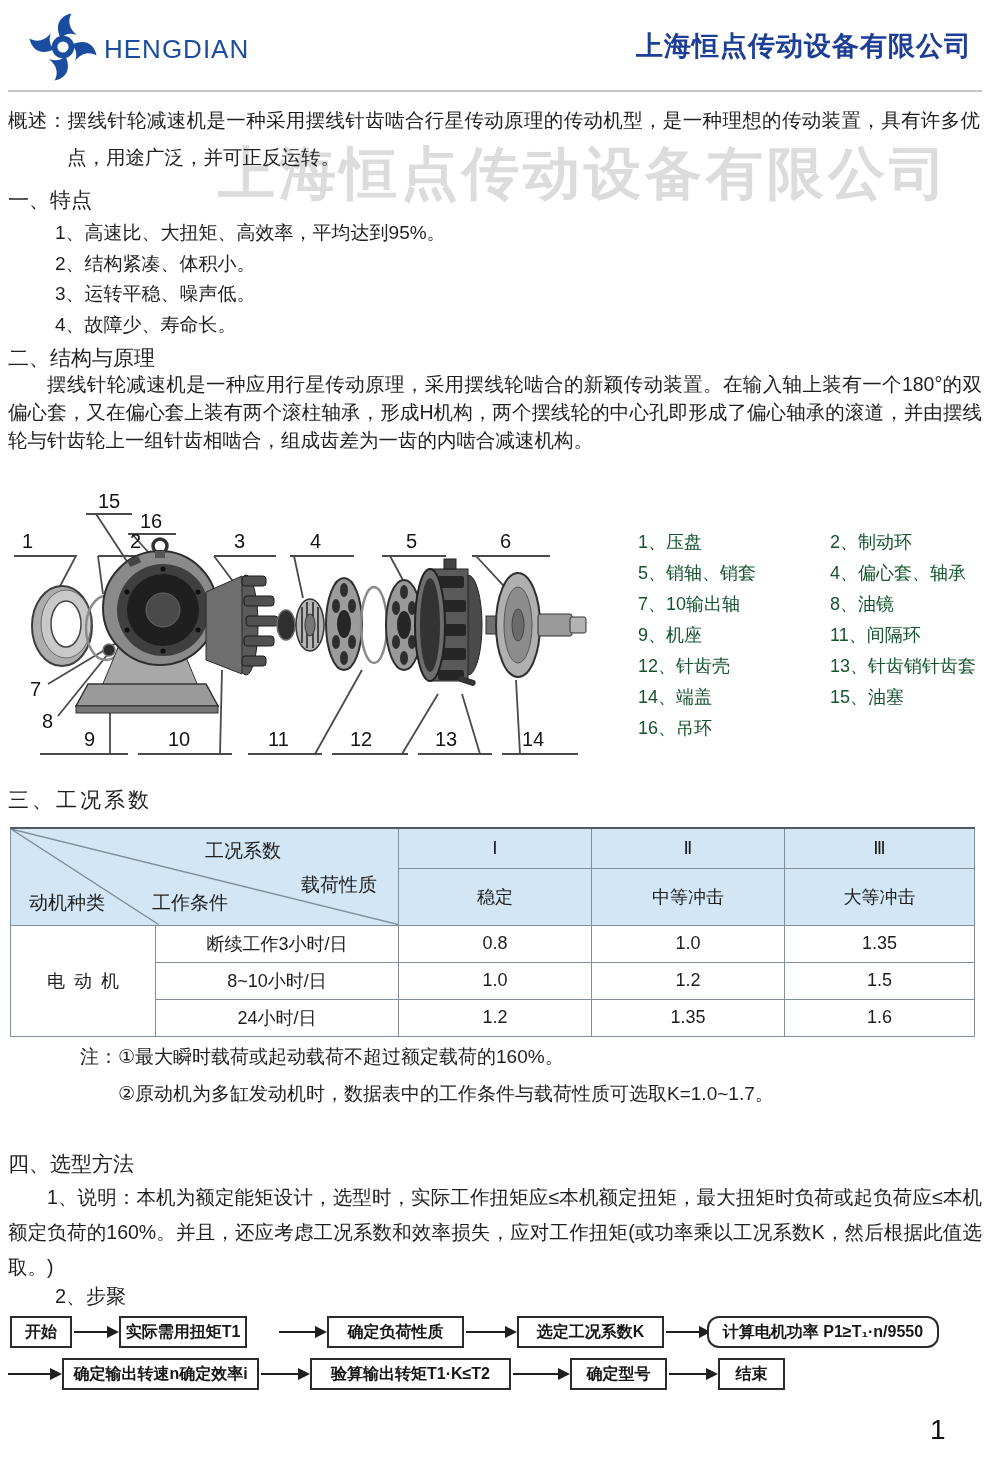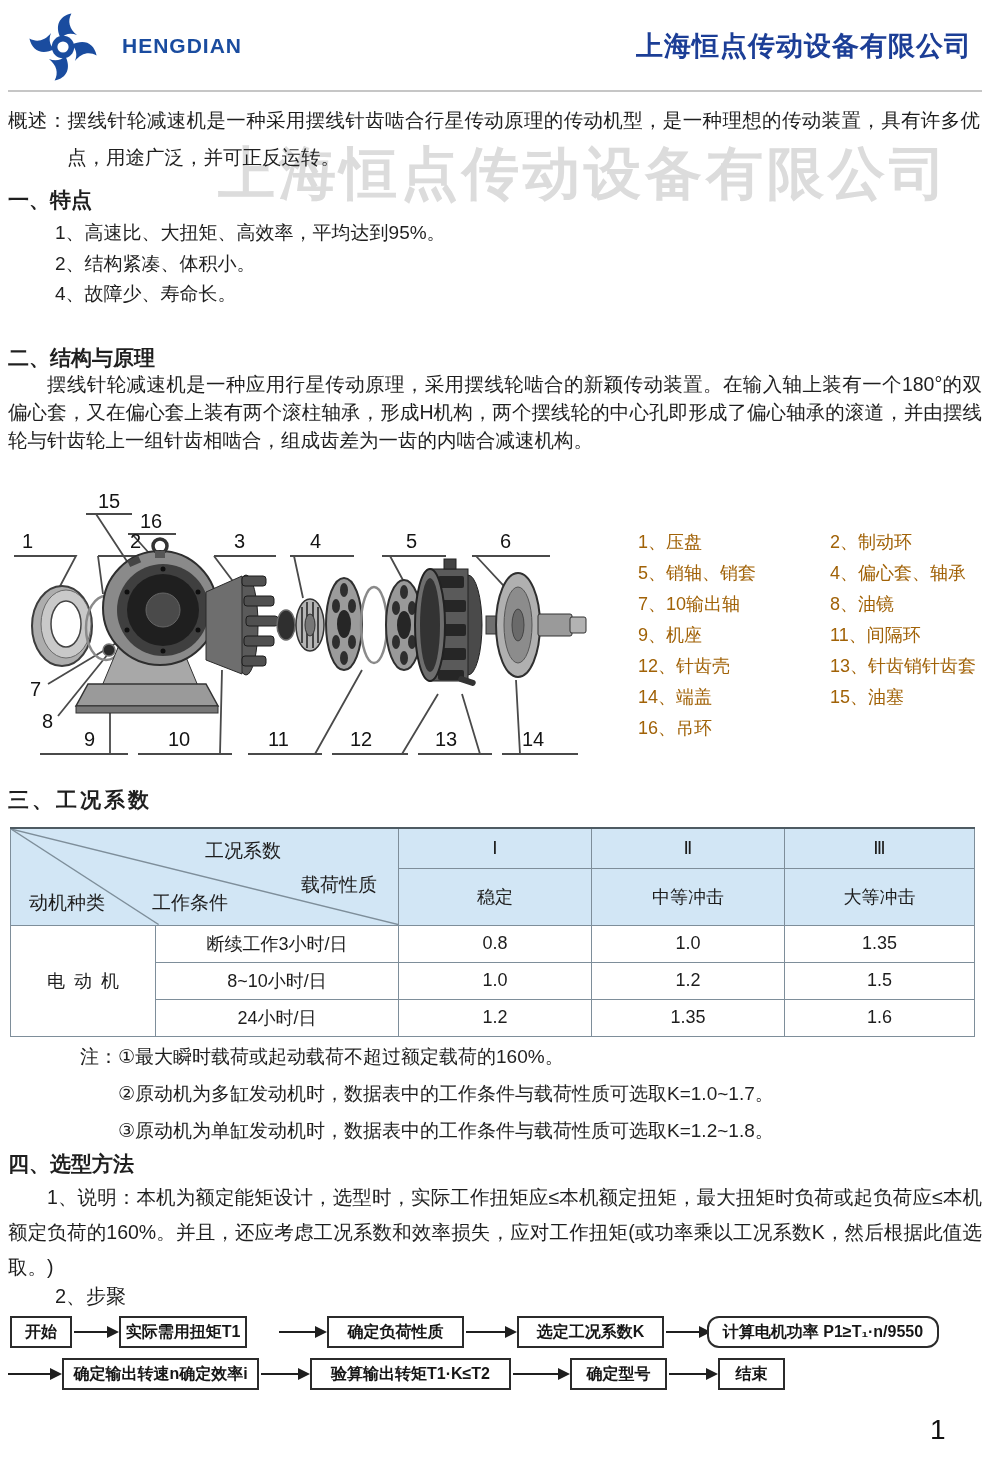--- a/index.html
+++ b/index.html
@@ -7,46 +7,46 @@
   #page {
     position:relative; width:990px; height:1483px; margin:0 auto;
     background:#ffffff; overflow:hidden;
     font-family:"Liberation Sans","DejaVu Sans",sans-serif;
     color:#1f1f1f;
   }
   .abs { position:absolute; }
 
   
   #logo-box { left:28px; top:12px; width:70px; height:70px; }
-  #logo-text { left:122px; top:34px; font-size:21px; color:#1a4c9f; letter-spacing:1px; font-weight:700; }
+  #logo-text { left:104px; top:34px; font-size:26px; color:#1a4c9f; letter-spacing:1px; font-weight:400; }
   #company-name { right:18px; top:28px; font-size:27px; font-weight:700; color:#1c3e96;
     font-family:"Liberation Serif","DejaVu Serif",serif; letter-spacing:1px; }
   #header-rule { left:8px; top:90px; width:974px; height:2px; background:#c6c6c6; }
 
   
   #watermark { left:218px; top:136px; font-size:57px; color:#dcdcdc; letter-spacing:4px;
     font-weight:600; white-space:nowrap; z-index:0; }
 
   .z { z-index:1; }
   .para { font-size:19.5px; line-height:30px; text-align:justify; }
   .hang { padding-left:59px; text-indent:-59px; }
-  .h-title { font-size:21px; font-weight:700; }
+  .h-title { font-size:21px; font-weight:400; }
 
   #overview { left:8px; top:102px; width:972px; line-height:37px; }
   #features-title { left:8px; top:186px; }
   #features-list { left:55px; top:218px; font-size:19px; line-height:30.5px; }
   #structure-title { left:8px; top:344px; }
   #structure-para { left:8px; top:370px; width:974px; line-height:28px; text-indent:2em; }
 
   
   #diagram { left:10px; top:488px; width:612px; height:284px; }
   #diagram svg { position:absolute; left:0; top:0; }
   .co { position:absolute; font-size:20px; color:#141414; z-index:2; }
 
-  #parts-list { left:638px; top:526px; width:345px; font-size:18px; color:#a16207; }
+  #parts-list { left:638px; top:526px; width:345px; font-size:18px; color:#14532d; }
   .part-row { display:flex; height:31px; align-items:center; }
   .part-cell-l { width:192px; }
   .part-cell-r { flex:1; }
 
   
   #coef-title { left:8px; top:786px; letter-spacing:3px; }
   #coef-wrap { left:10px; top:827px; }
   table.coef { border-collapse:collapse; table-layout:fixed; width:965px; background:#fff; }
   table.coef td { border:1px solid #7e8e9a; text-align:center; font-size:18px; color:#1d1d1d; padding:0; }
   table.coef tr.hrow td { background:#d2e6f5; }
@@ -103,20 +103,21 @@
   <div class="abs" id="watermark">上海恒点传动设备有限公司</div>
 
   <div class="abs z para hang" id="overview">
     <span>概述：</span><span>摆线针轮减速机是一种采用摆线针齿啮合行星传动原理的传动机型，是一种理想的传动装置，具有许多优点，用途广泛，并可正反运转。</span>
   </div>
 
   <div class="abs z h-title" id="features-title">一、特点</div>
   <div class="abs z" id="features-list">
     <div>1、高速比、大扭矩、高效率，平均达到95%。</div>
     <div>2、结构紧凑、体积小。</div>
+    <div>3、运转平稳、噪声低。</div>
     <div>4、故障少、寿命长。</div>
   </div>
 
   <div class="abs z h-title" id="structure-title">二、结构与原理</div>
   <div class="abs z para" id="structure-para">摆线针轮减速机是一种应用行星传动原理，采用摆线轮啮合的新颖传动装置。在输入轴上装有一个180°的双偏心套，又在偏心套上装有两个滚柱轴承，形成H机构，两个摆线轮的中心孔即形成了偏心轴承的滚道，并由摆线轮与针齿轮上一组针齿相啮合，组成齿差为一齿的内啮合减速机构。</div>
 
   <div class="abs z" id="diagram">
     <svg width="612" height="284" viewBox="0 0 612 284">
       <g stroke="#4a4a4a" stroke-width="1.8" fill="none">
 
@@ -321,21 +322,20 @@
         <td>1.35</td>
         <td>1.6</td>
       </tr>
       </tbody>
     </table>
   </div>
 
   <div class="abs z" id="notes">
     <div><span>注：</span><span>①最大瞬时载荷或起动载荷不超过额定载荷的160%。</span></div>
     <div class="note-ind"><span>②原动机为多缸发动机时，数据表中的工作条件与载荷性质可选取K=1.0~1.7。</span></div>
-    <div class="note-ind"><span>③原动机为单缸发动机时，数据表中的工作条件与载荷性质可选取K=1.2~1.8。</span></div>
   </div>
 
   <div class="abs z h-title" id="sel-title">四、选型方法</div>
   <div class="abs z para" id="sel-para">1、说明：本机为额定能矩设计，选型时，实际工作扭矩应≤本机额定扭矩，最大扭矩时负荷或起负荷应≤本机额定负荷的160%。并且，还应考虑工况系数和效率损失，应对工作扭矩(或功率乘以工况系数K，然后根据此值选取。)</div>
   <div class="abs z" id="steps-label">2、步聚</div>
 
   <div class="fbox" style="left:10px;  top:1316px; width:62px;">开始</div>
   <div class="farrow" style="left:74px;  top:1331px; width:43px;"></div>
   <div class="fbox" style="left:119px; top:1316px; width:128px;">实际需用扭矩T1</div>
   <div class="farrow" style="left:279px; top:1331px; width:46px;"></div>

